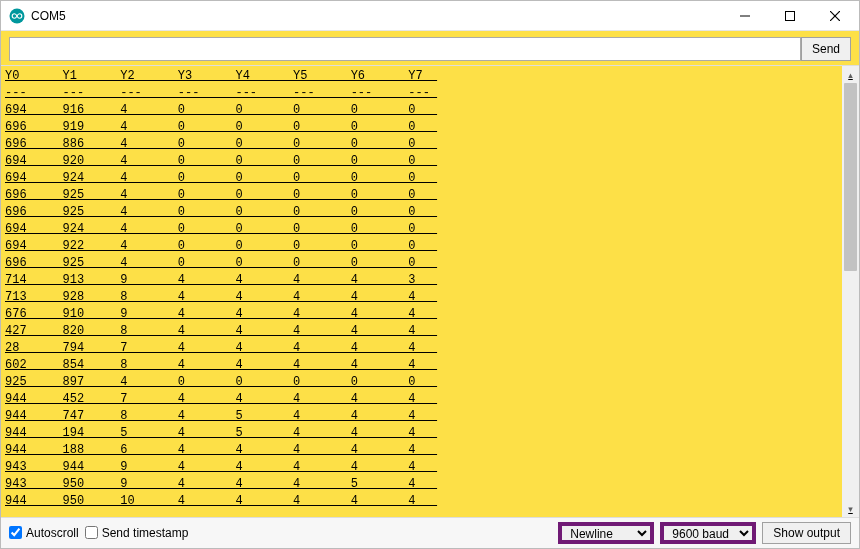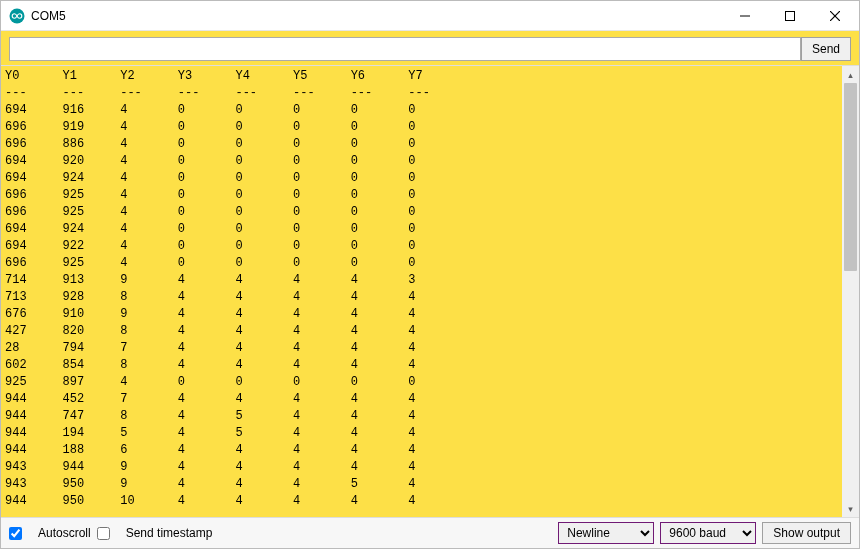--- a/index.html
+++ b/index.html
@@ -6,30 +6,30 @@
   html, body { width: 860px; height: 549px; overflow: hidden; font-family: "Segoe UI", Tahoma, sans-serif; font-size: 12px; background: #fff; }
   .window { width: 860px; height: 549px; background: #fde047; border: 1px solid #bbb; display: flex; flex-direction: column; }
   .titlebar { height: 30px; display: flex; align-items: center; padding: 0 2px 0 8px; background: #fff; border-bottom: 1px solid #e5e5e5; }
   .titlebar .icon { width: 16px; height: 16px; margin-right: 6px; }
   .titlebar .title { flex: 0 0 auto; font-size: 12px; color: #000; }
   .titlebar .spacer { flex: 1; }
   .titlebar .winbtn { width: 45px; height: 29px; display: flex; align-items: center; justify-content: center; color: #000; }
   .sendrow { display: flex; padding: 6px 8px 4px 8px; gap: 0; }
   .sendrow input[type=text] { flex: 1; height: 24px; border: 1px solid #aaa; background: #fff; padding: 0 4px; font-size: 12px; }
   .sendrow button { width: 50px; height: 24px; background: #f0f0f0; border: 1px solid #a0a0a0; font-size: 12px; cursor: pointer; }
-  .output-wrap { flex: 1; position: relative; border-top: 1px solid #ddd; border-bottom: 1px solid #ddd; display: flex; }
+  .output-wrap { flex: 1; position: relative; border-top: 1px solid #ddd; border-bottom: 1px solid #ddd; display: flex; text-decoration: underline; }
   .output { flex: 1; overflow: hidden; font-family: "Consolas", "Courier New", monospace; font-size: 12px; line-height: 17px; color: #000; padding: 2px 4px; white-space: pre; }
   .scrollbar { width: 17px; background: #f0f0f0; display: flex; flex-direction: column; }
   .sb-arrow { height: 17px; display: flex; align-items: center; justify-content: center; color: #606060; font-size: 9px; }
   .sb-track { flex: 1; position: relative; }
   .sb-thumb { position: absolute; left: 2px; right: 2px; top: 0; height: 45%; background: #c2c2c2; border-radius: 1px; }
   .footer { height: 30px; display: flex; align-items: center; padding: 0 8px; gap: 6px; background: #f7f7f7; }
-  .footer label { display: flex; align-items: flex-end; gap: 16px; font-size: 12px; }
+  .footer label { display: flex; align-items: flex-start; gap: 4px; font-size: 12px; }
   .footer .spacer { flex: 1; }
-  .footer select { height: 22px; font-size: 12px; border: 1px solid #701a75; background: #f0f0f0; padding: 0 4px; }
+  .footer select { height: 22px; font-size: 12px; border: 4px solid #701a75; background: #f0f0f0; padding: 0 4px; }
   .footer button { height: 22px; padding: 0 10px; font-size: 12px; background: #f0f0f0; border: 1px solid #a0a0a0; cursor: pointer; }
   input[type=checkbox] { width: 13px; height: 13px; }
 </style>
 </head>
 <body>
 <div class="window">
 
   <div class="titlebar">
     <span class="icon">
       <svg viewBox="0 0 16 16" width="16" height="16">

